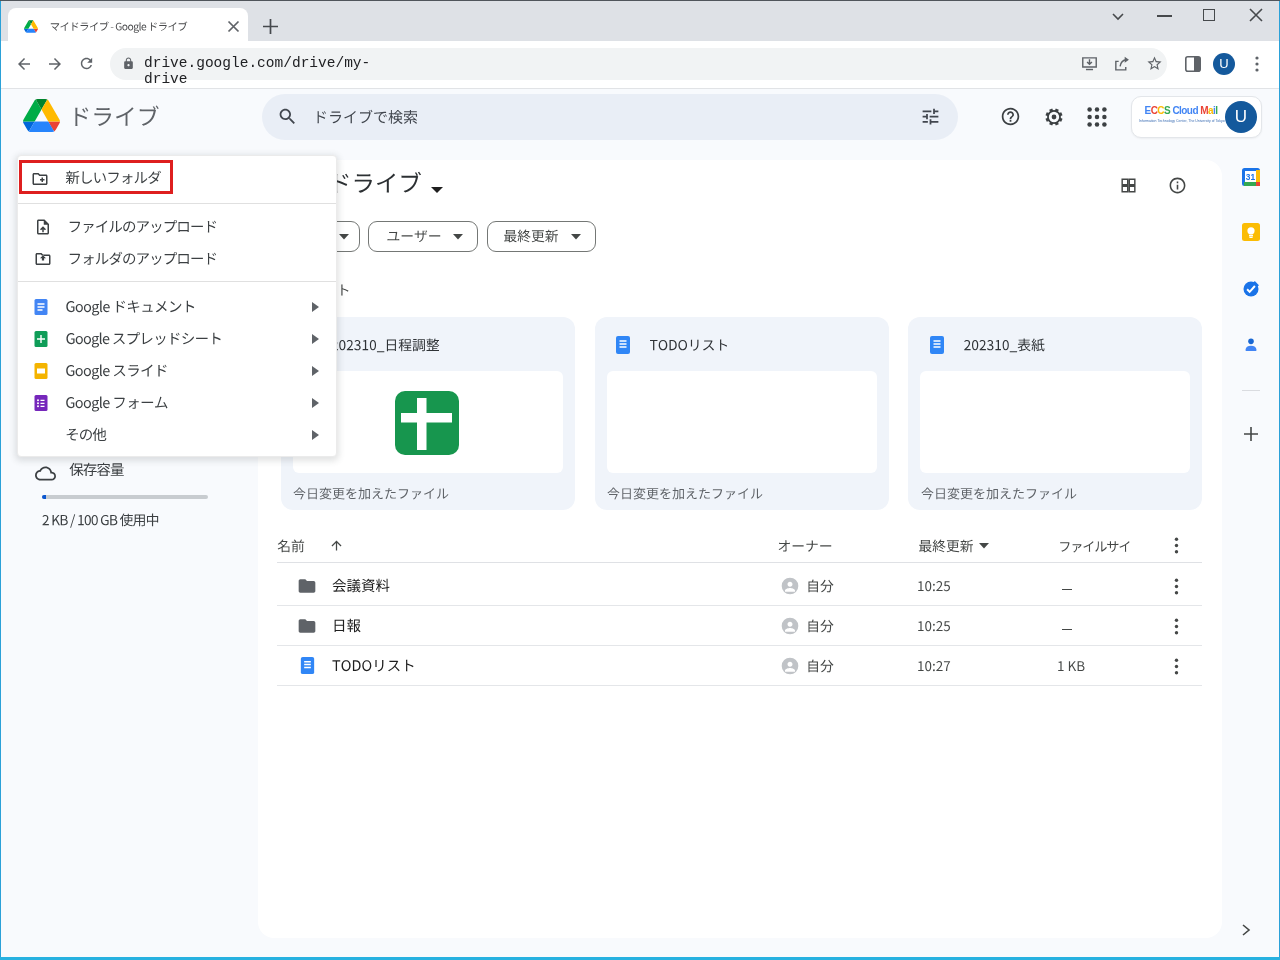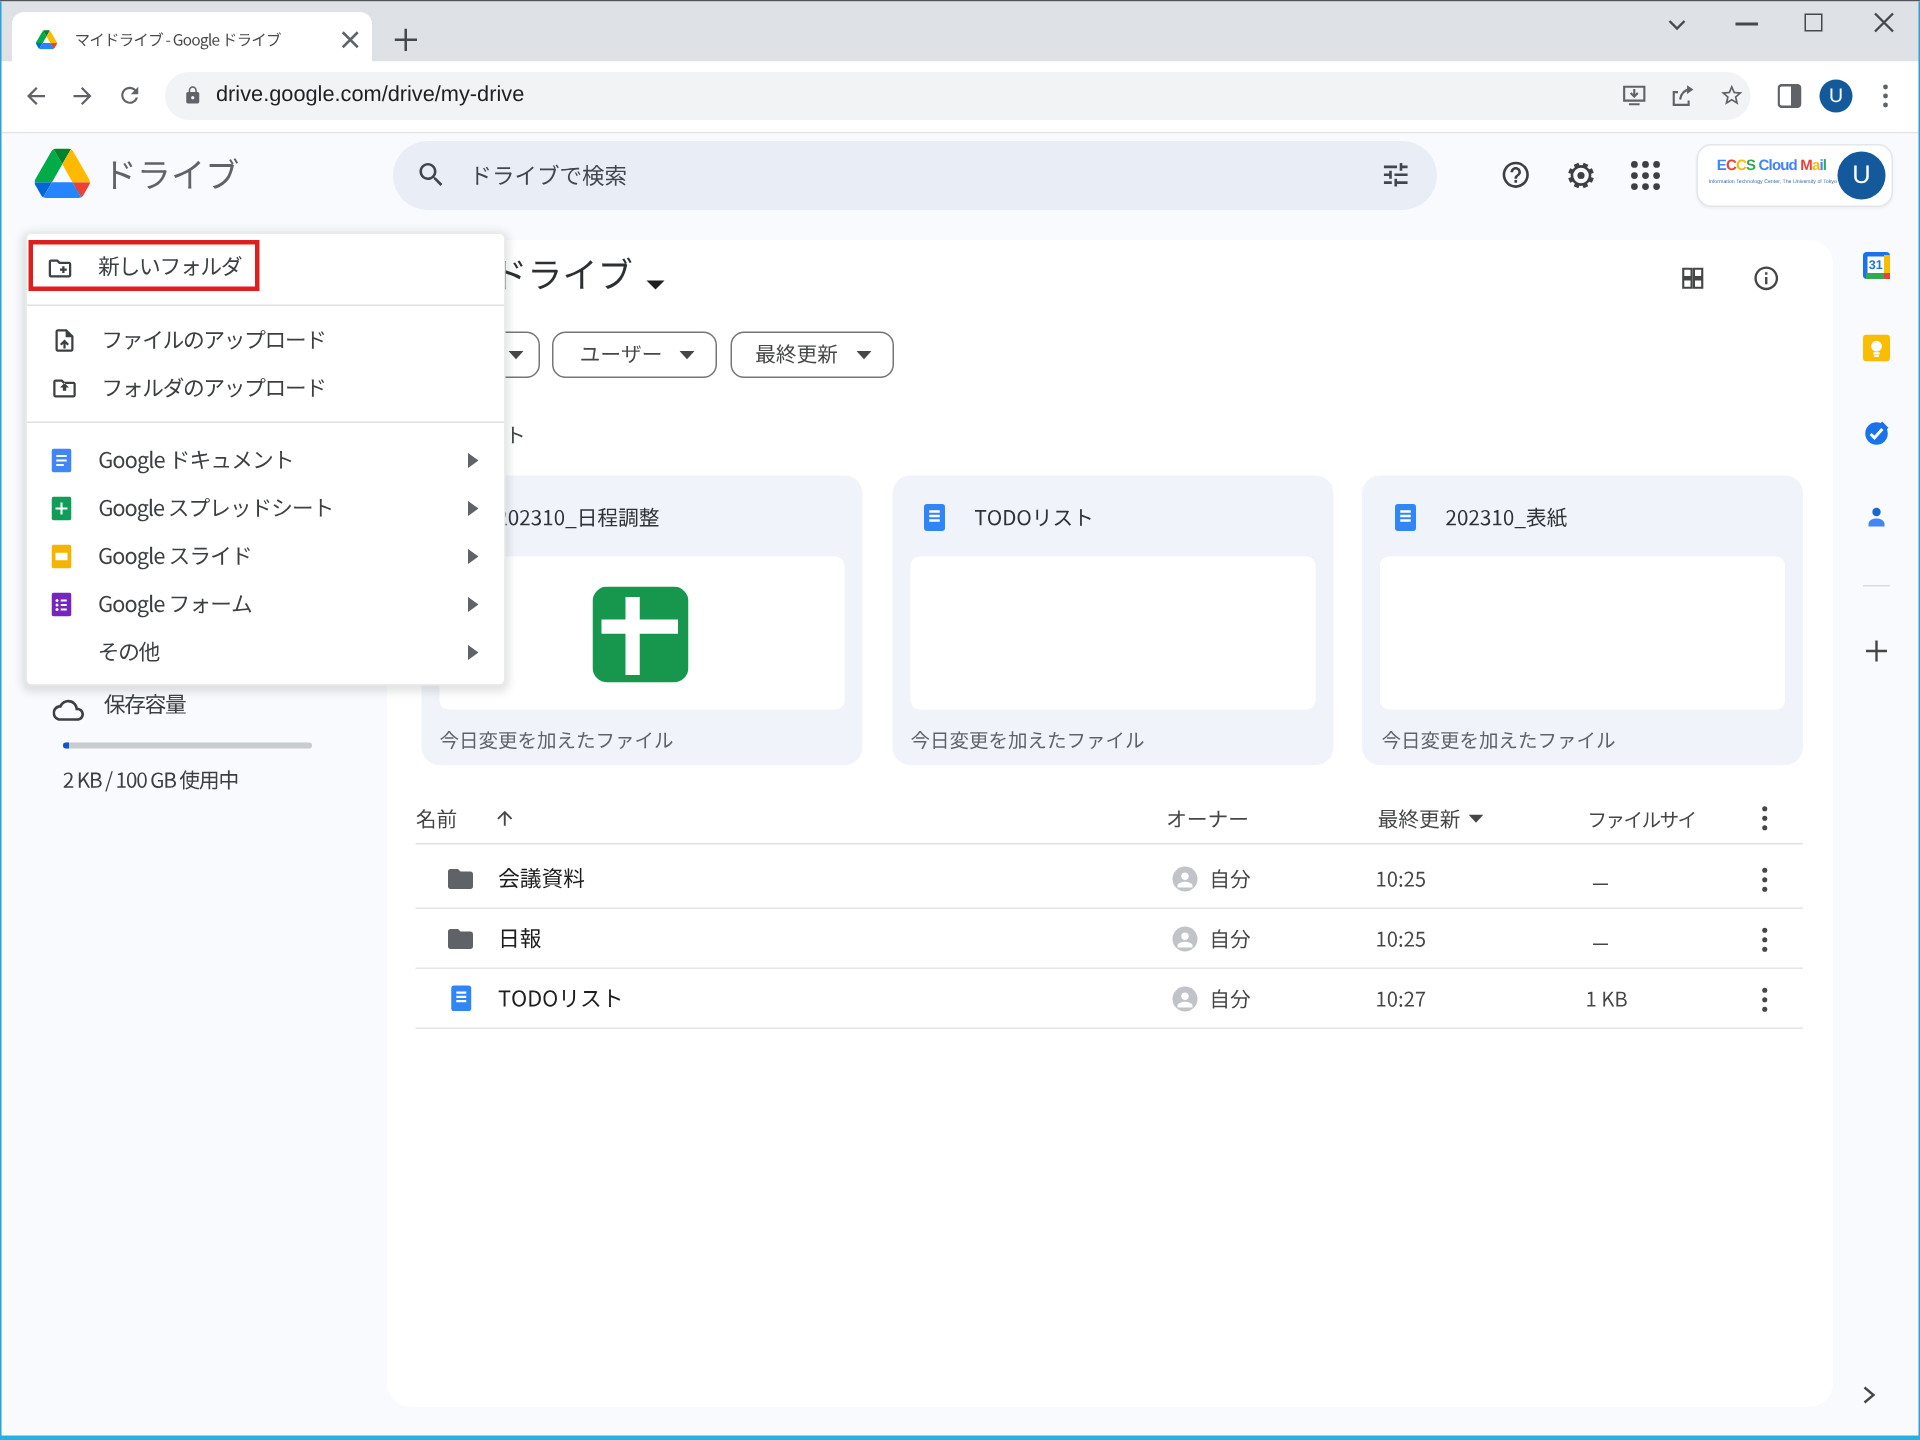--- a/index.html
+++ b/index.html
@@ -47,21 +47,21 @@
   </svg>
 <svg style="position:absolute;left:46px;top:55px" width="18" height="18" viewBox="0 0 24 24">
     <path d="M12 4l-1.41 1.41L16.17 11H4v2h12.17l-5.58 5.59L12 20l8-8z" fill="#5f6368"></path>
   </svg>
 <svg style="position:absolute;left:78px;top:55px" width="17" height="17" viewBox="0 0 24 24">
     <path d="M17.65 6.35C16.2 4.9 14.21 4 12 4c-4.42 0-7.99 3.58-7.99 8s3.57 8 7.99 8c3.73 0 6.84-2.55 7.73-6h-2.08c-.82 2.33-3.04 4-5.65 4-3.31 0-6-2.69-6-6s2.69-6 6-6c1.66 0 3.14.69 4.22 1.78L13 11h7V4l-2.35 2.35z" fill="#5f6368"></path>
   </svg>
 <svg style="position:absolute;left:122px;top:57px" width="13" height="13" viewBox="0 0 24 24">
     <path d="M18 8h-1V6c0-2.76-2.24-5-5-5S7 3.24 7 6v2H6c-1.1 0-2 .9-2 2v10c0 1.1.9 2 2 2h12c1.1 0 2-.9 2-2V10c0-1.1-.9-2-2-2zm-6 9c-1.1 0-2-.9-2-2s.9-2 2-2 2 .9 2 2-.9 2-2 2zm3.1-9H8.9V6c0-1.71 1.39-3.1 3.1-3.1 1.71 0 3.1 1.39 3.1 3.1v2z" fill="#5f6368"></path>
   </svg>
-<div style="position:absolute;left:144px;top:55px;width:260px;height:18px;color:#202124;font-size:14.5px;font-family:Liberation Sans, sans-serif">drive.google.com/drive/my-drive</div>
+<div style="position:absolute;left:144px;top:55px;width:260px;height:18px;color:#202124;font-size:14.5px;font-family:Liberation Mono, monospace">drive.google.com/drive/my-drive</div>
 <svg style="position:absolute;left:1081px;top:55px" width="17" height="17" viewBox="0 0 24 24">
     <path d="M2.5 4h19v13h-19z" fill="none" stroke="#5f6368" stroke-width="2"></path>
     <path d="M12 6v7.2m-3.4-3.4L12 13.2l3.4-3.4" fill="none" stroke="#5f6368" stroke-width="2"></path>
     <path d="M7 19.5h10v2H7z" fill="#5f6368"></path>
   </svg>
 <svg style="position:absolute;left:1113px;top:55px" width="17" height="17" viewBox="0 0 24 24">
     <path d="M8 9H4v12h14v-4" fill="none" stroke="#5f6368" stroke-width="2"></path>
     <path d="M10 16c1-6 4-9 9-9.3" fill="none" stroke="#5f6368" stroke-width="2"></path>
     <path d="M16.5 2.5 22.5 6.6 16.5 10.8z" fill="#5f6368"></path>
   </svg>

